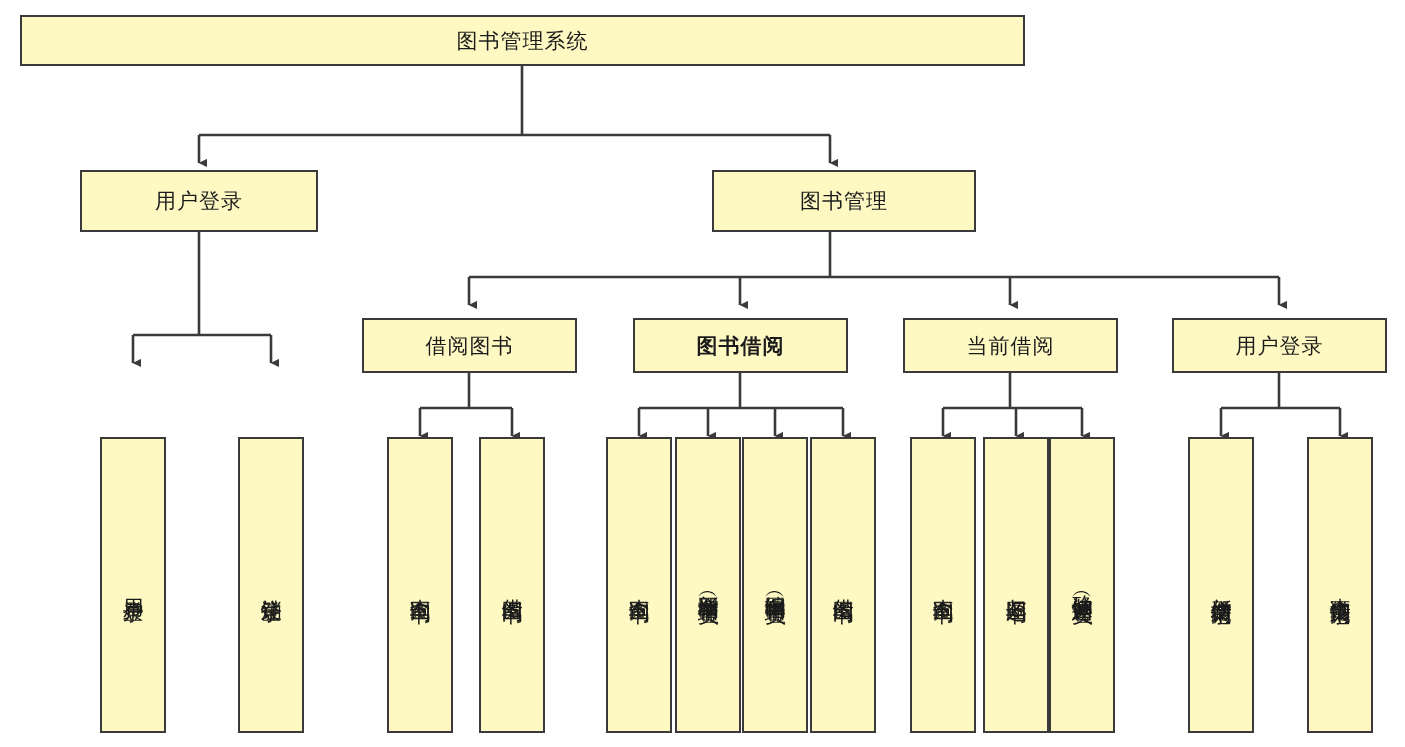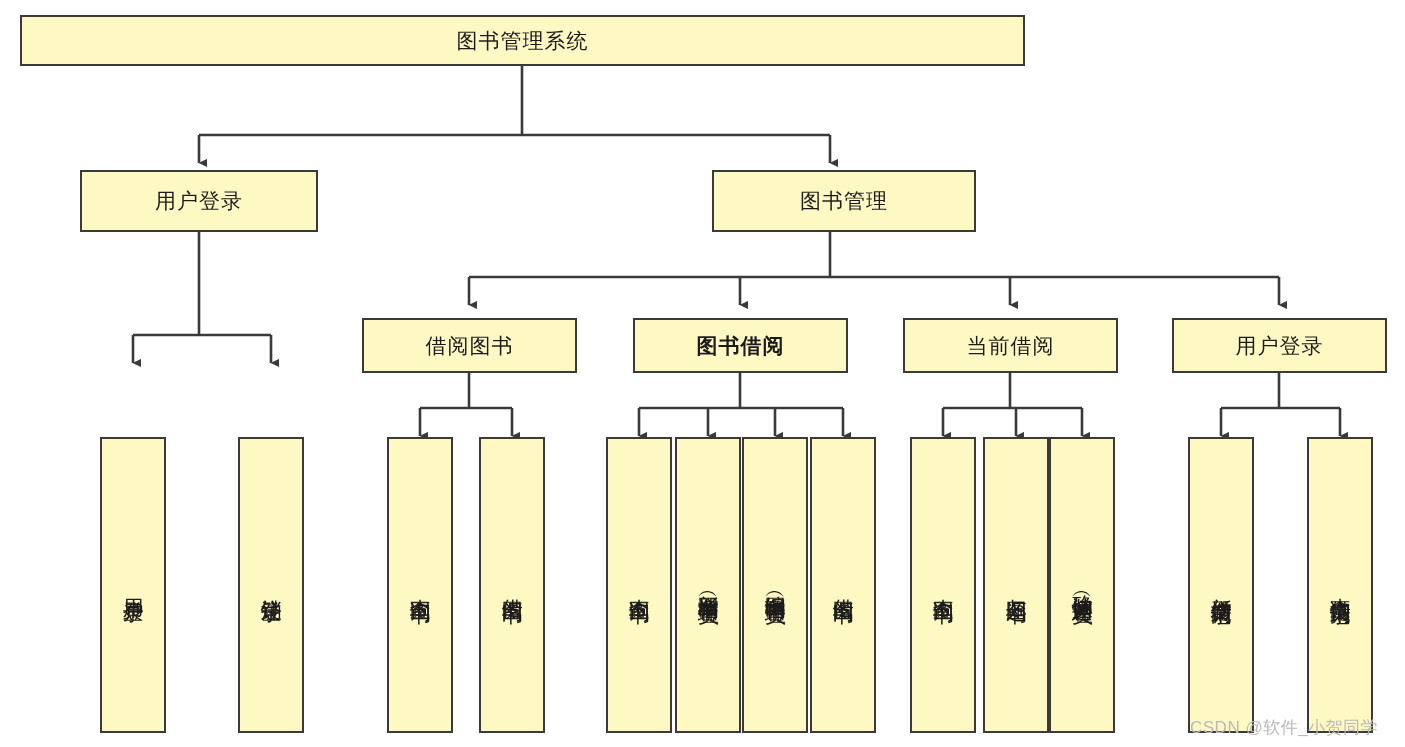--- a/index.html
+++ b/index.html
@@ -164,14 +164,13 @@
         <span class="vlabel">确认归还（管理员）</span>
       </div>
       <div class="node vert" style="left: 1188px; top: 437px; width: 66px; height: 296px;">
         <span class="vlabel">新增借阅记录</span>
       </div>
       <div class="node vert" style="left: 1307px; top: 437px; width: 66px; height: 296px;">
         <span class="vlabel">查询借阅记录</span>
       </div>
     </div>
 
-  <div class="watermark" style="left: 1190px; top: 716px;">CSDN @软件_小贺同学</div>
 </div>
 
 </body></html>

